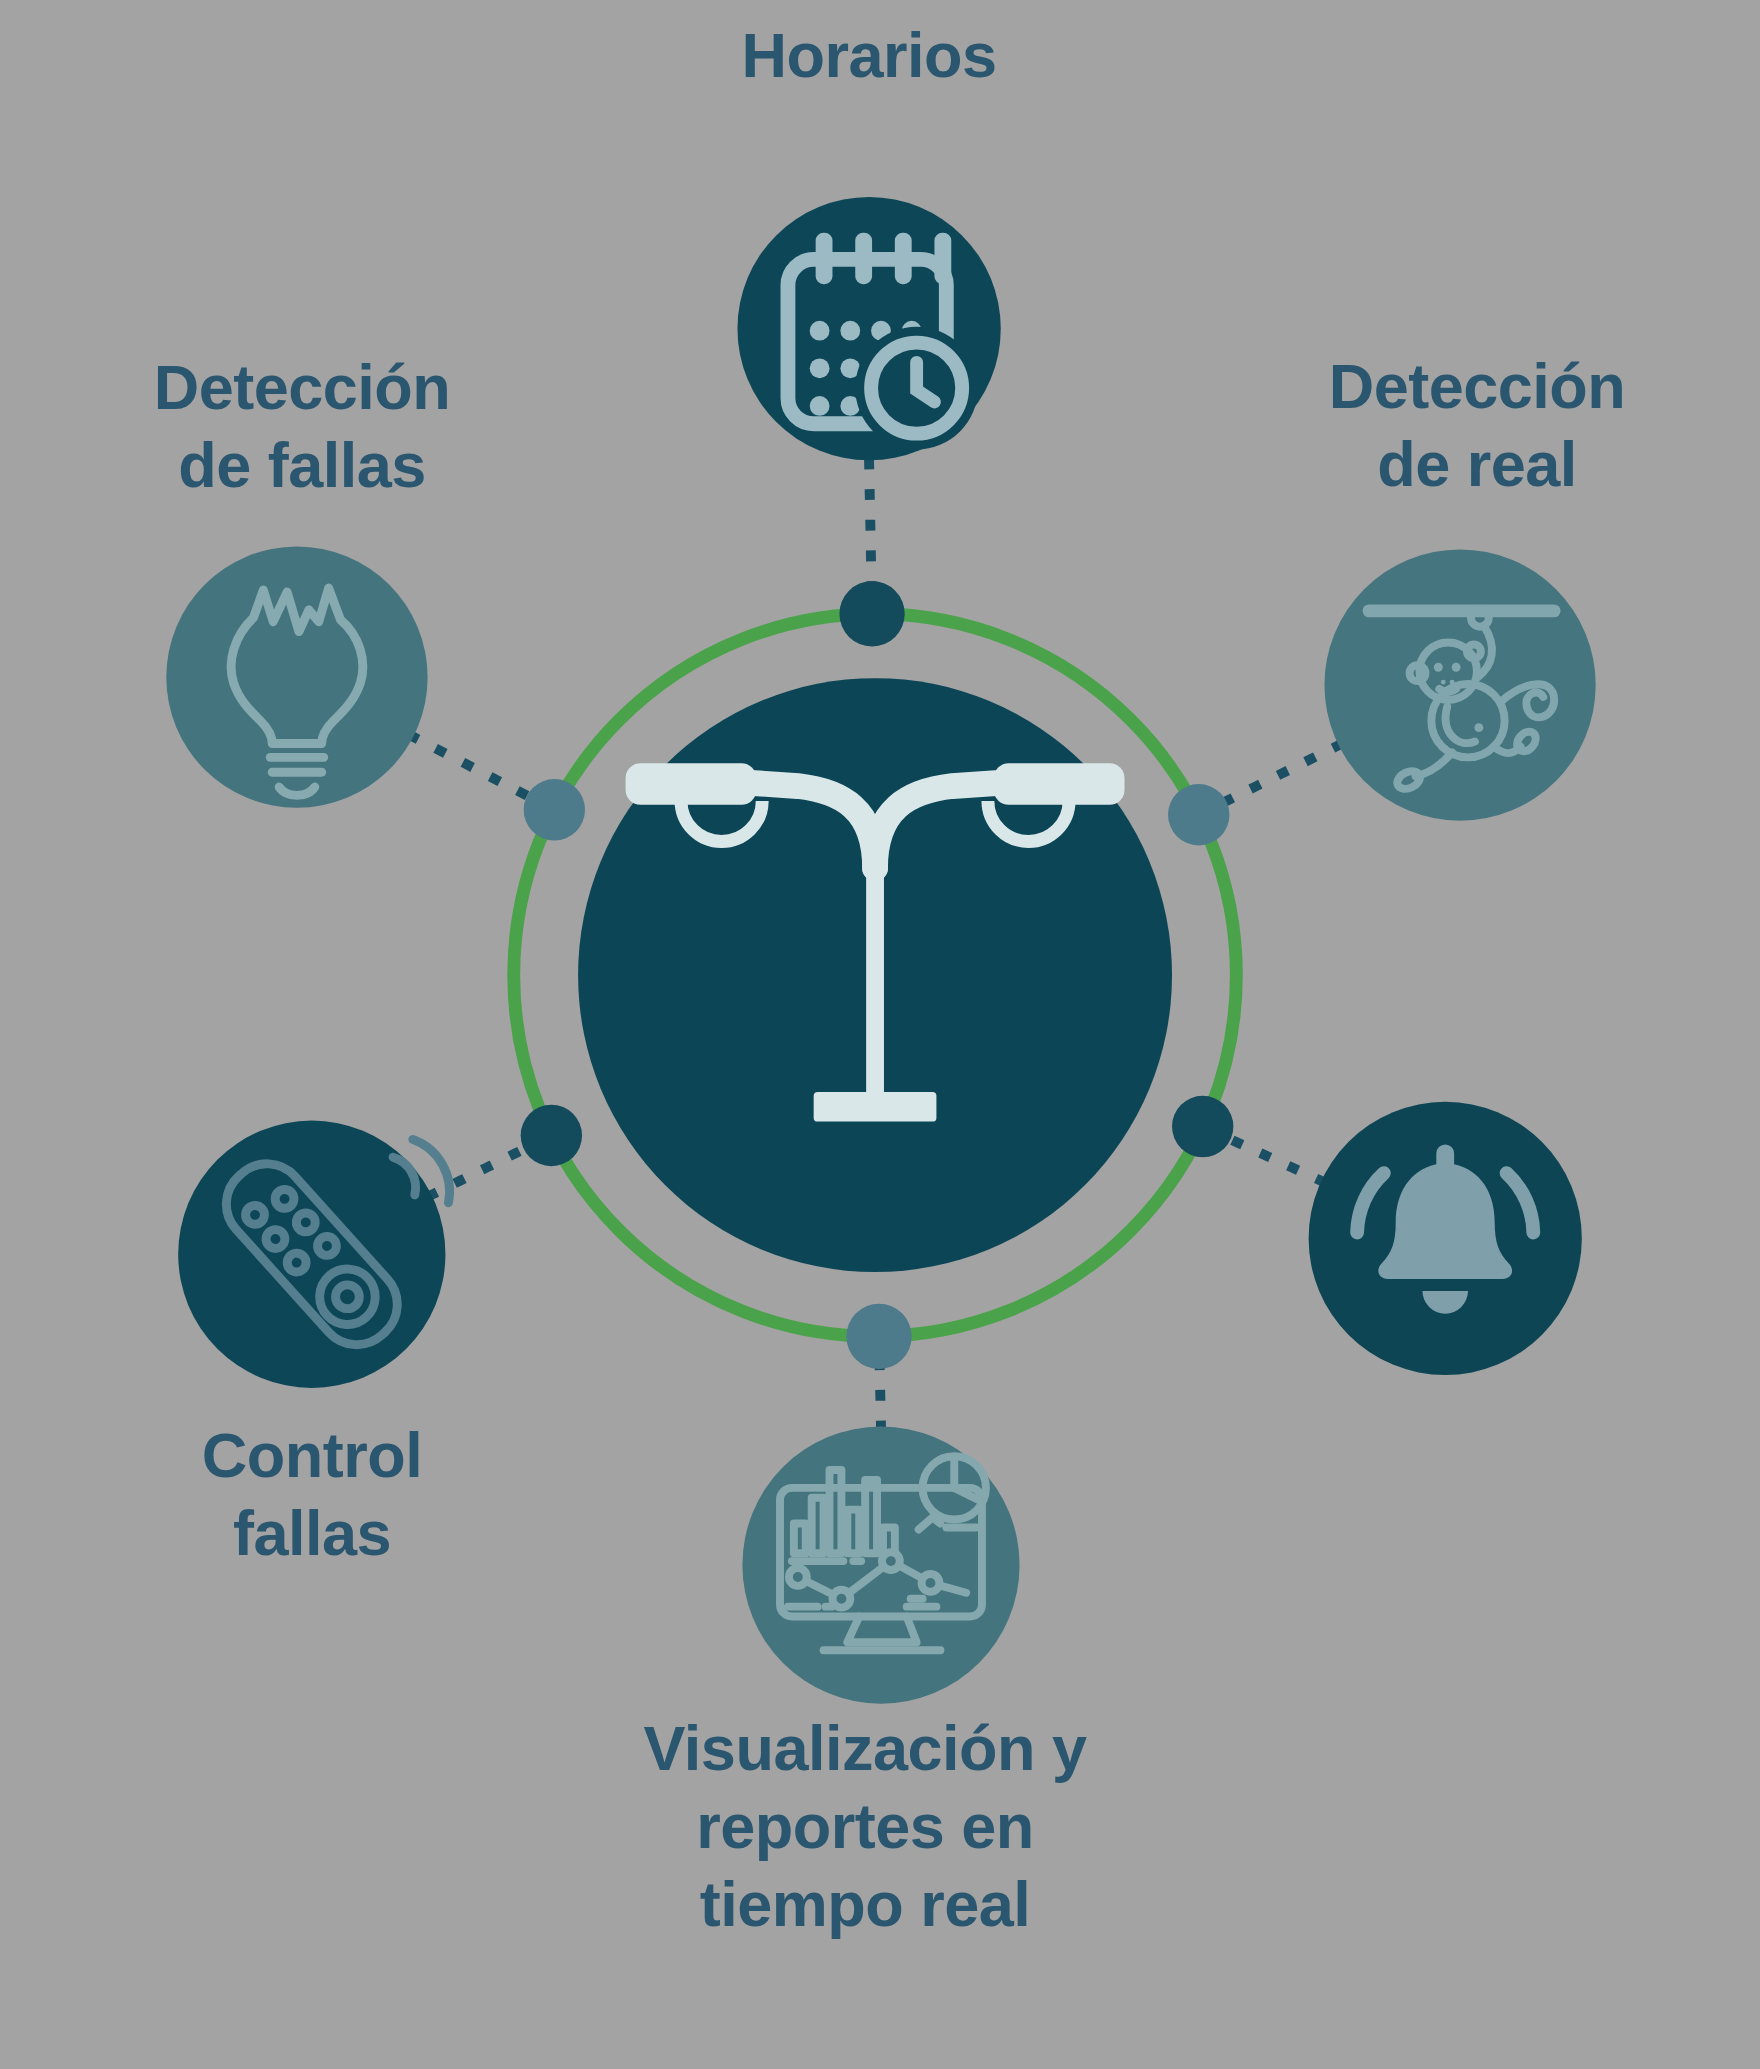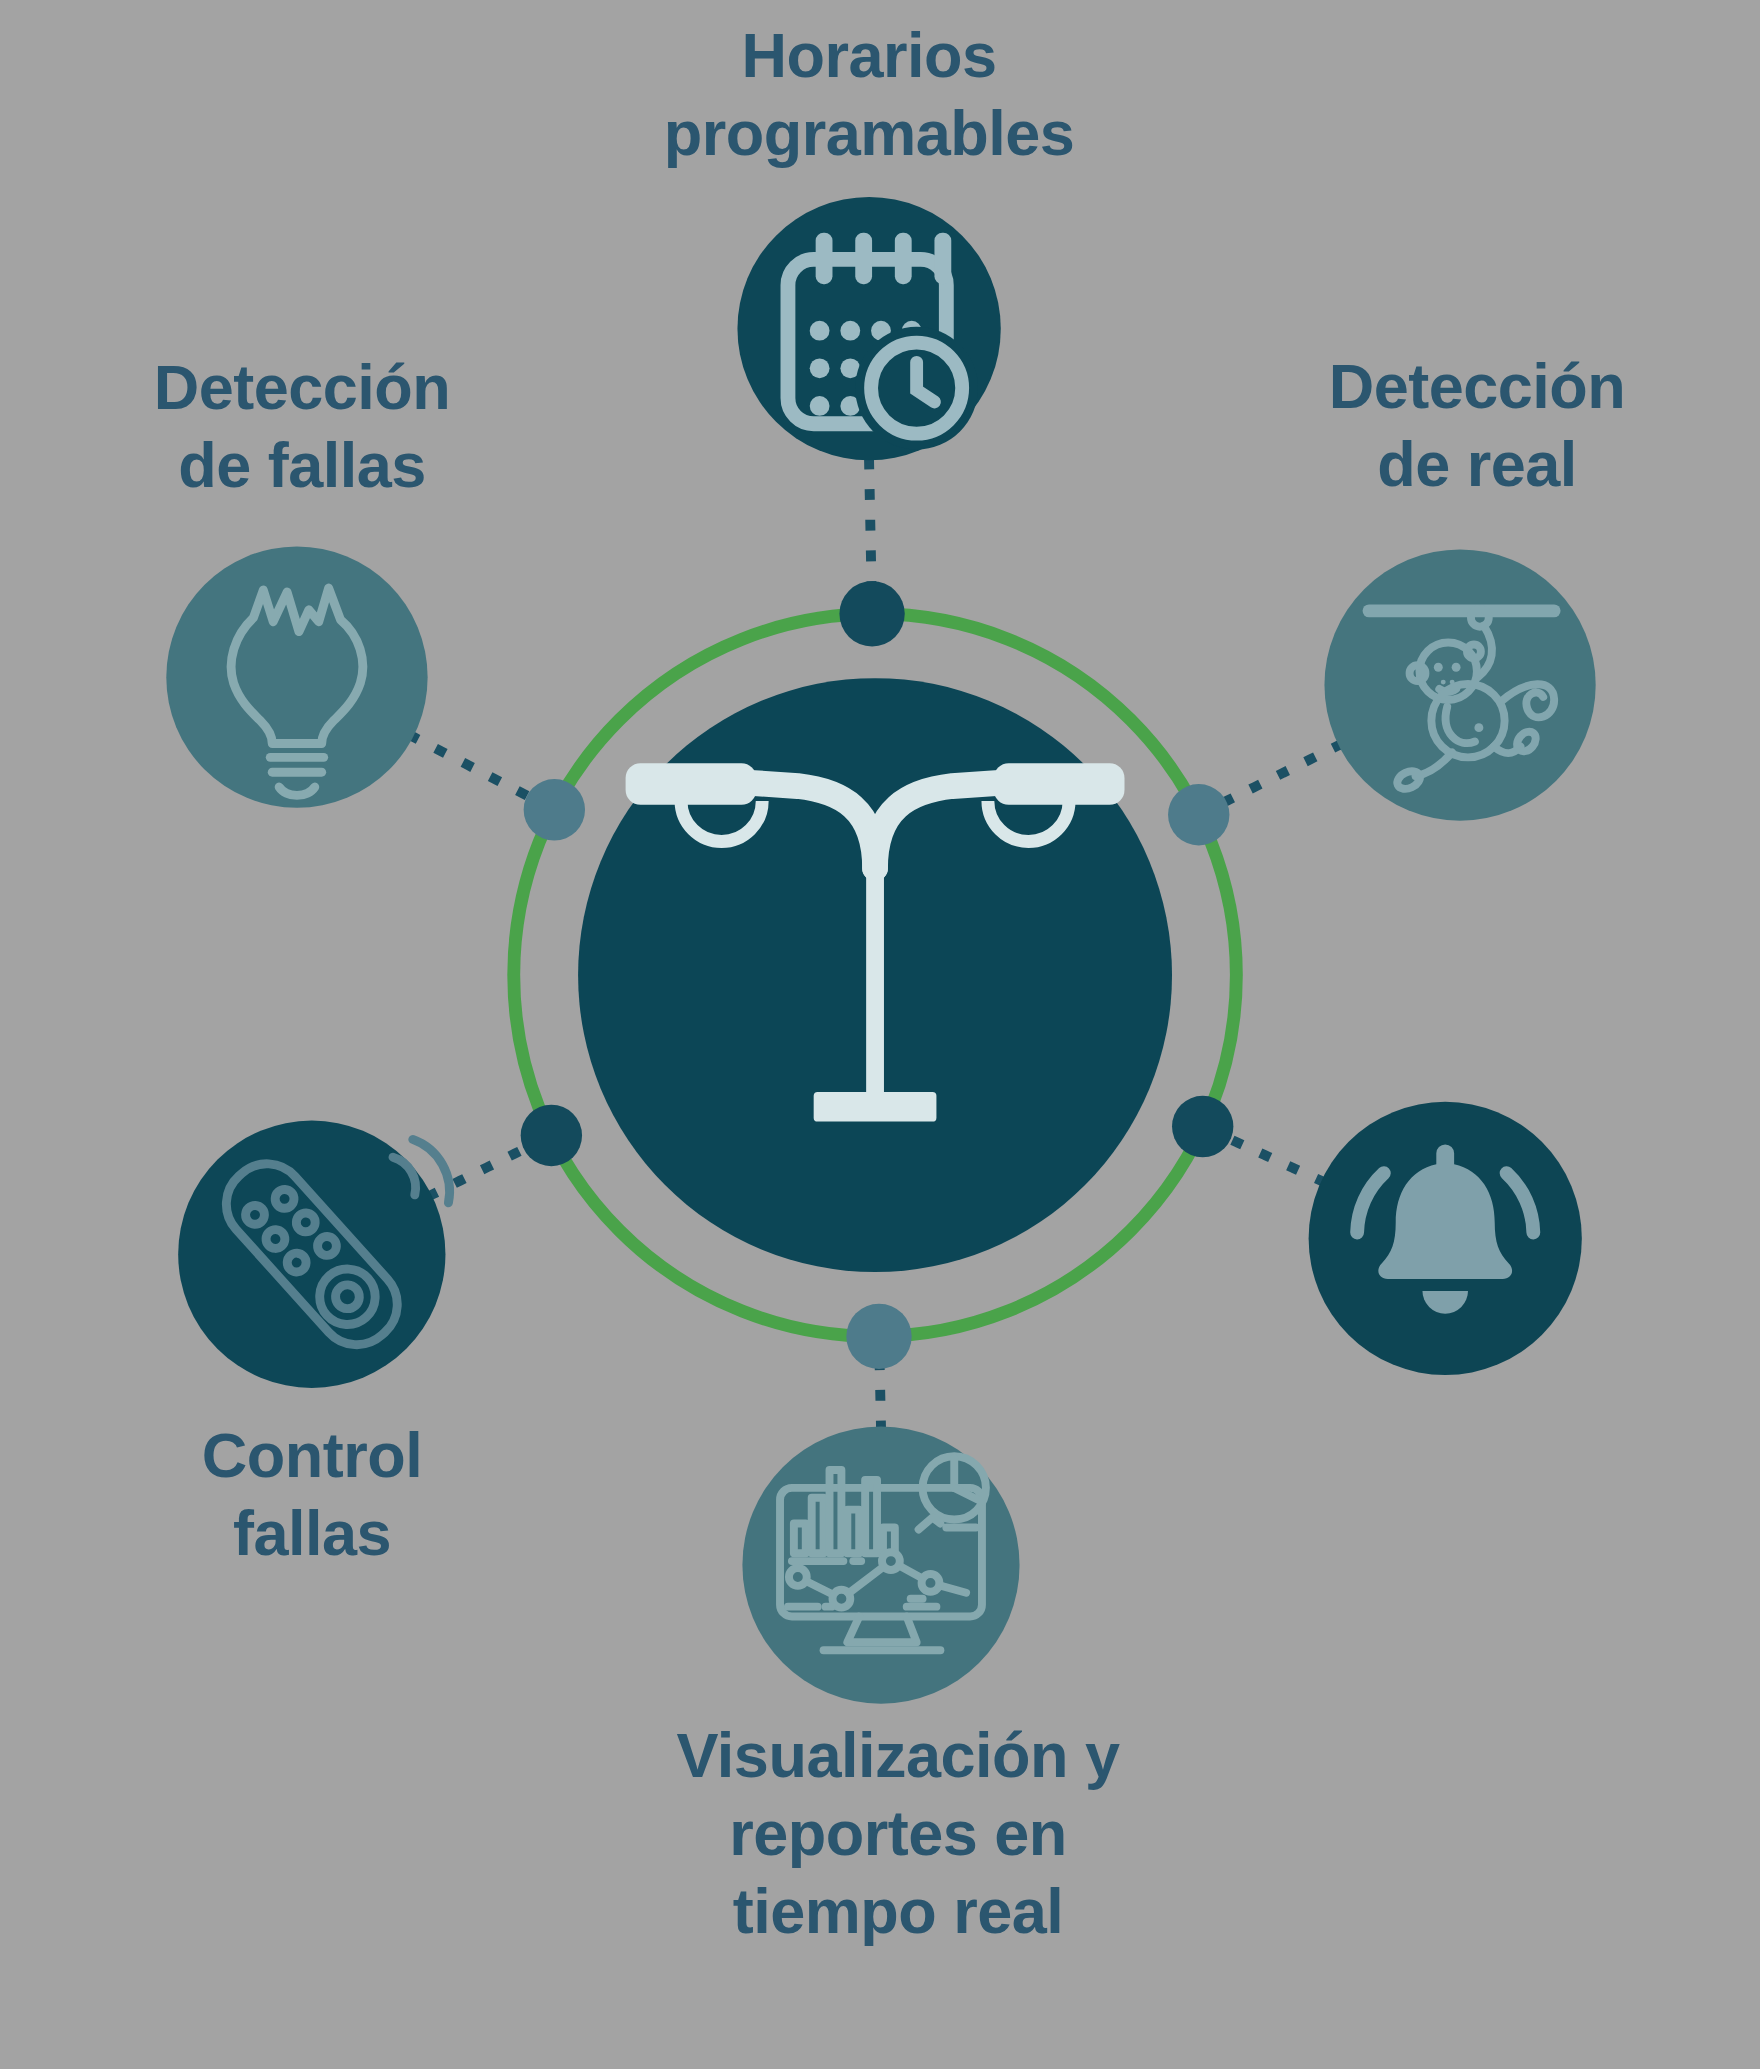--- a/index.html
+++ b/index.html
@@ -20,21 +20,21 @@
     line-height:78px;
     color:#2B566F;
     white-space:nowrap;
     letter-spacing:-0.5px;
   }
   .lbl-horarios{left:869px;top:16px;}
   .lbl-fallas{left:302px;top:348px;}
   .lbl-robos{left:1477px;top:347px;}
   .lbl-remoto{left:312px;top:1416px;}
   .lbl-alarmas{left:1455px;top:1392px;}
-  .lbl-visual{left:898px;top:1709px;margin-top:7px;}
+  .lbl-visual{left:865px;top:1709px;}
 </style>
 </head>
 <body>
 
 <div class="stage">
 
   <svg width="1760" height="2069" viewBox="0 0 1778 2090">
 
     <g stroke="#1B5064" stroke-width="10" stroke-dasharray="1 30" stroke-linecap="square">
       <line x1="878" y1="468" x2="881" y2="620"></line>
@@ -203,21 +203,20 @@
         <line x1="30" y1="34" x2="42" y2="34"></line>
         <line x1="26" y1="42" x2="56" y2="42"></line>
         <line x1="-94" y1="42" x2="-64" y2="42"></line>
         <line x1="-56" y1="42" x2="-50" y2="42"></line>
       </g>
     </g>
   </svg>
 
   <div class="lbl lbl-horarios">
     <div>Horarios</div>
-    <div>programables</div>
   </div>
 
   <div class="lbl lbl-fallas">
     <div>Detección</div>
     <div>de fallas</div>
   </div>
 
   <div class="lbl lbl-robos">
     <div>Detección</div>
     <div>de real</div>

